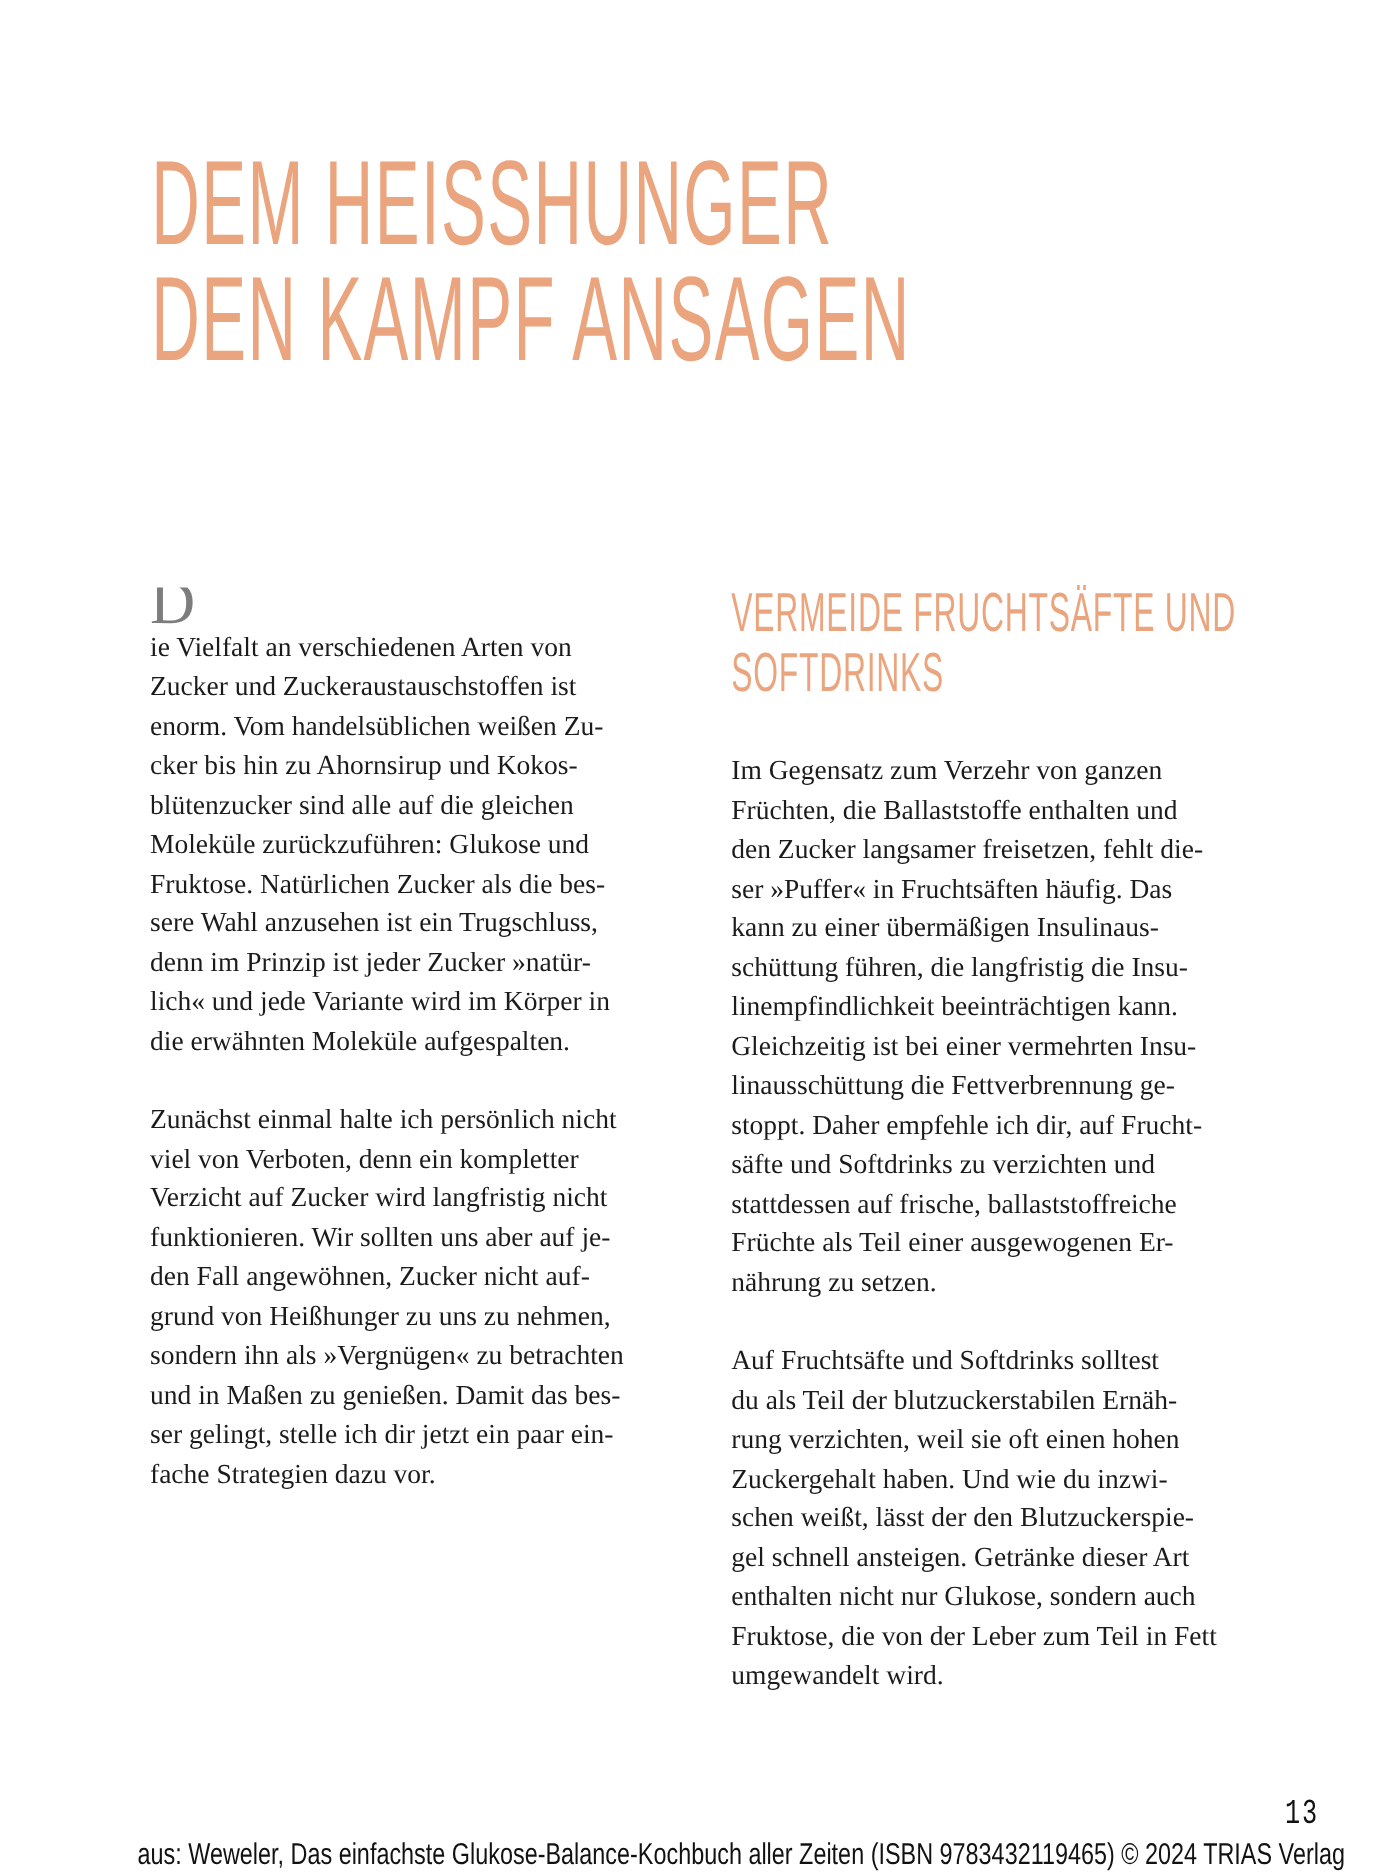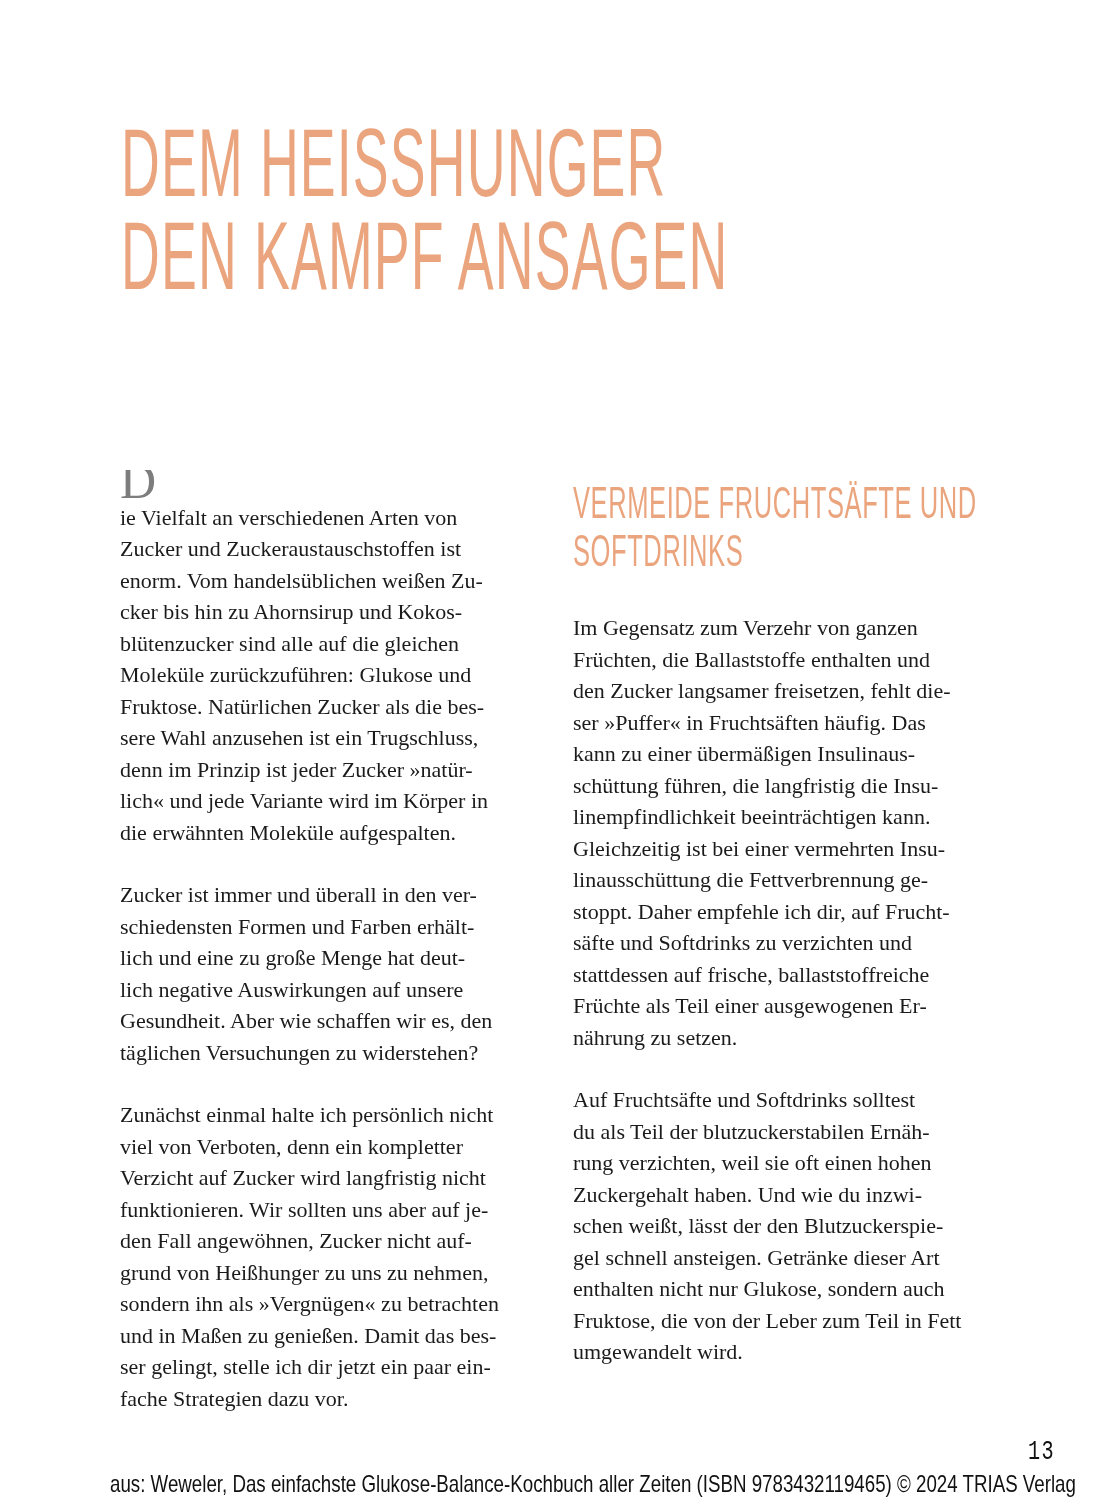--- a/index.html
+++ b/index.html
@@ -42,21 +42,21 @@
     letter-spacing: 2px;
   }
   
   .column {
     position: absolute;
     width: 458px;
     font-size: 22px;
     line-height: 31.5px;
   }
   .col-left  { left: 120px; top: 470px; }
-  .col-right { left: 573px; top: 467px; margin-top: 12px; }
+  .col-right { left: 585px; top: 467px; }
   .para {
     white-space: pre-line;
     margin: 0 0 31px 0;
     overflow: hidden;
   }
   .para.has-initial {
     position: relative;
     text-indent: 28px;
   }
   .drop-cap {
@@ -116,26 +116,20 @@
 enorm. Vom handelsüblichen weißen Zu-
 cker bis hin zu Ahornsirup und Kokos-
 blütenzucker sind alle auf die gleichen
 Moleküle zurückzuführen: Glukose und
 Fruktose. Natürlichen Zucker als die bes-
 sere Wahl anzusehen ist ein Trugschluss,
 denn im Prinzip ist jeder Zucker »natür-
 lich« und jede Variante wird im Körper in
 die erwähnten Moleküle aufgespalten.</span>
     </p>
-    <p class="para">Zucker ist immer und überall in den ver-
-schiedensten Formen und Farben erhält-
-lich und eine zu große Menge hat deut-
-lich negative Auswirkungen auf unsere
-Gesundheit. Aber wie schaffen wir es, den
-täglichen Versuchungen zu widerstehen?</p>
     <p class="para">Zunächst einmal halte ich persönlich nicht
 viel von Verboten, denn ein kompletter
 Verzicht auf Zucker wird langfristig nicht
 funktionieren. Wir sollten uns aber auf je-
 den Fall angewöhnen, Zucker nicht auf-
 grund von Heißhunger zu uns zu nehmen,
 sondern ihn als »Vergnügen« zu betrachten
 und in Maßen zu genießen. Damit das bes-
 ser gelingt, stelle ich dir jetzt ein paar ein-
 fache Strategien dazu vor.</p>

